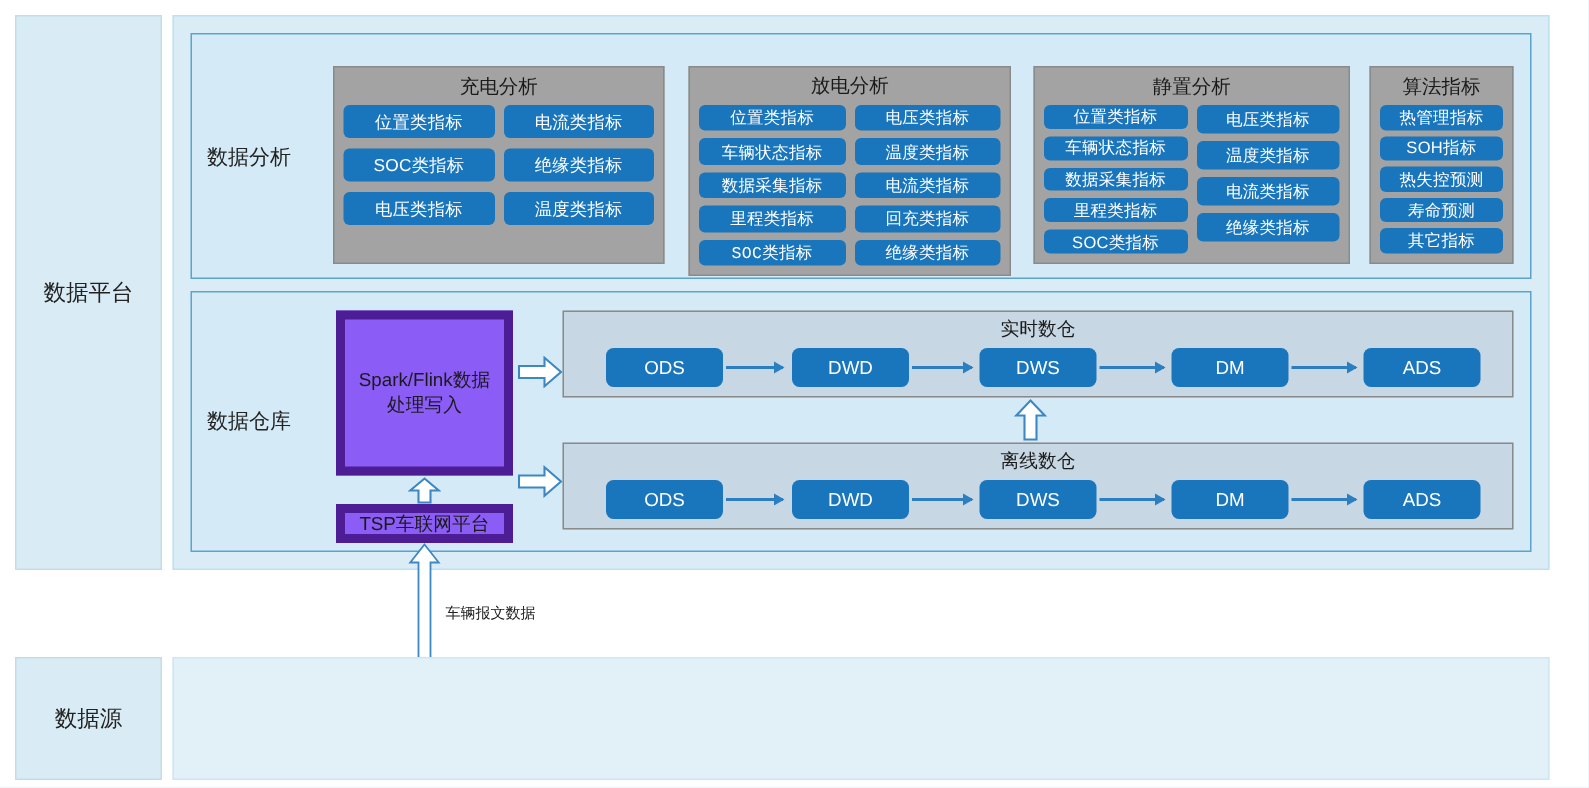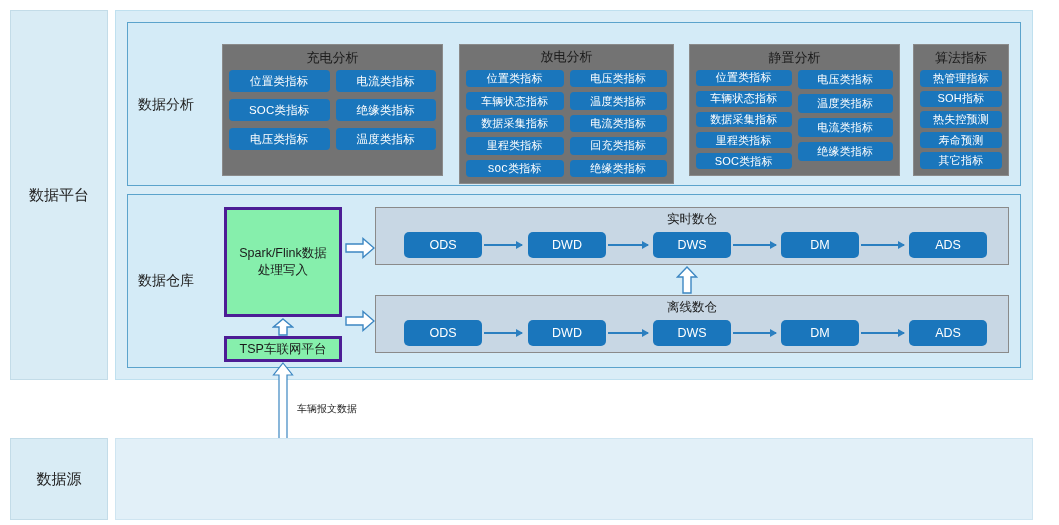--- a/index.html
+++ b/index.html
@@ -45,21 +45,21 @@
     position:absolute;
     font-size:14px;color:#222;
     white-space:nowrap;
   }
   #lbl-analysis{left:138px;top:96px;}
   #lbl-warehouse{left:138px;top:272px;}
 
   
   .group{
     position:absolute;
-    background:#737373;
+    background:#a3a3a3;
     border:1px solid #8a8a8a;
     box-sizing:border-box;
   }
   .group-title{
     position:absolute;left:0;right:0;top:5px;
     text-align:center;font-size:13px;color:#1a1a1a;
     line-height:16px;
   }
   .group-body{
     position:absolute;left:6px;right:6px;top:25px;bottom:6px;
@@ -83,22 +83,22 @@
   #grp-algo{left:913px;top:44px;width:96px;height:132px;}
 
   #grp-charge .pill{height:22px;font-size:11.5px;}
   #grp-charge .gcol{gap:7px;}
   #grp-algo .group-body{flex-direction:column;gap:4px;}
   #grp-algo .pill{height:18px;font-size:11px;}
 
   
   .boxgray{
     position:absolute;
-    background:#86efac;
-    border:3px solid #4c1d95;
+    background:#8b5cf6;
+    border:6px solid #4c1d95;
     box-sizing:border-box;
     display:flex;align-items:center;justify-content:center;
     text-align:center;font-size:12.5px;color:#1a1a1a;
     line-height:17px;
   }
   #box-spark{left:224px;top:207px;width:118px;height:110px;padding:0 6px;}
   #box-kafka{left:224px;top:336px;width:118px;height:26px;font-size:12.5px;}
 
   .whrow{
     position:absolute;

